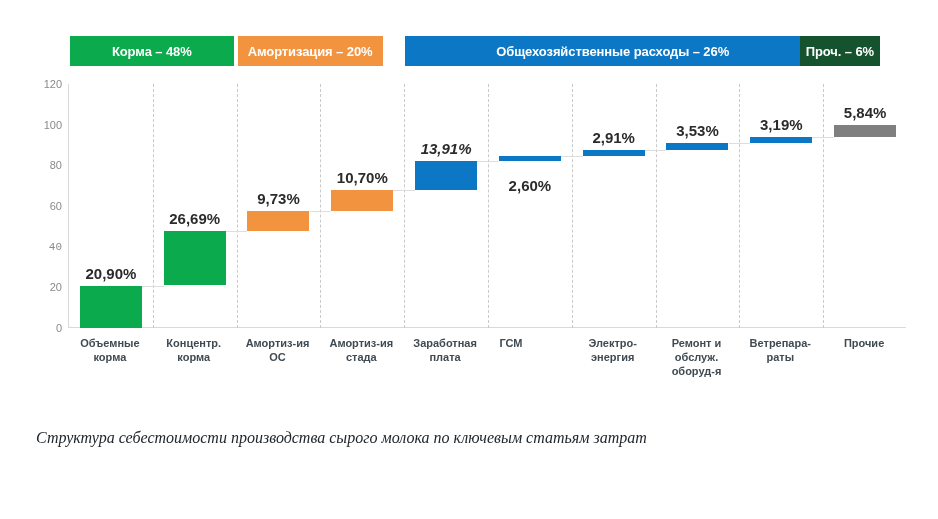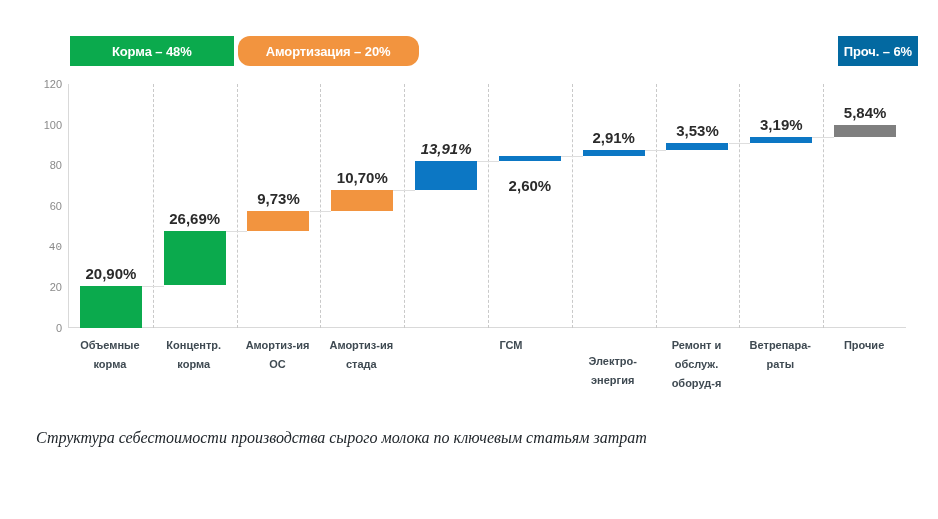--- a/index.html
+++ b/index.html
@@ -45,40 +45,41 @@
   }
   .bar{position:absolute;}
   .bar-label{
     position:absolute;transform:translateX(-50%);
     font-size:15px;font-weight:bold;color:#2b2b2b;
     white-space:nowrap;
   }
   .xlabel{
     position:absolute;top:336px;transform:translateX(-50%);
     text-align:center;font-size:11px;font-weight:bold;color:#3f4a52;
-    line-height:19px;white-space:pre-line;
+    line-height:14px;white-space:pre-line;
   }
 
   
   #caption{
     position:absolute;left:36px;top:420px;width:860px;
     font-family:"Liberation Serif", serif;
     font-style:italic;font-size:16px;color:#20262b;
     line-height:36px;
   }
 </style>
 </head>
 <body>
 
 <div id="page">
 
   <div id="cat-band">
       <div class="cat-chip" style="left: 70px; width: 163.6px; background: rgb(11, 170, 77);">Корма – 48%</div>
-      <div class="cat-chip" style="left: 237.6px; width: 181px; background: rgb(242, 148, 63); border-radius: 12px;">Амортизация – 20%</div>
-      <div class="cat-chip" style="left: 838px; width: 79.8px; background: #0369a1; text-align: right;">Проч. – 6%</div>
+      <div class="cat-chip" style="left: 237.6px; width: 145px; background: rgb(242, 148, 63);">Амортизация – 20%</div>
+      <div class="cat-chip" style="left: 405.2px; width: 415px; background: rgb(12, 119, 196);">Общехозяйственные расходы – 26%</div>
+      <div class="cat-chip" style="left: 800px; width: 79.8px; background: #14532d; text-align: right;">Проч. – 6%</div>
     </div>
 
   <div id="plot">
       <div class="ytick" style="top: 244px;">0</div>
       <div class="ytick" style="top: 203.333px;">20</div>
       <div class="ytick" style="top: 162.667px; font-family: Liberation Mono, monospace;">40</div>
       <div class="ytick" style="top: 122px;">60</div>
       <div class="ytick" style="top: 81.3333px;">80</div>
       <div class="ytick" style="top: 40.6667px;">100</div>
       <div class="ytick" style="top: 0px;">120</div>
@@ -125,22 +126,24 @@
   <div id="caption">Структура себестоимости производства сырого молока по ключевым статьям затрат</div>
 
 <div class="xlabel" style="left: 109.9px; width: 97.8px;">Объемные
 корма</div>
     <div class="xlabel" style="left: 193.7px; width: 97.8px;">Концентр.
 корма</div>
     <div class="xlabel" style="left: 277.5px; width: 97.8px;">Амортиз-ия
 ОС</div>
     <div class="xlabel" style="left: 361.3px; width: 97.8px;">Амортиз-ия
 стада</div>
+    <div class="xlabel" style="left: 445.1px; width: 97.8px;">Заработная
+плата</div>
     <div class="xlabel" style="left: 511px; width: 97.8px;">ГСМ</div>
-    <div class="xlabel" style="left: 612.7px; width: 97.8px; margin-top: 16px;">Электро-
+    <div class="xlabel" style="left: 612.7px; width: 97.8px;">Электро-
 энергия</div>
     <div class="xlabel" style="left: 696.5px; width: 97.8px;">Ремонт и
 обслуж.
 оборуд-я</div>
     <div class="xlabel" style="left: 780.3px; width: 97.8px;">Ветрепара-
 раты</div>
     <div class="xlabel" style="left: 864.1px; width: 97.8px;">Прочие</div>
   </div>
 
 </body></html>

